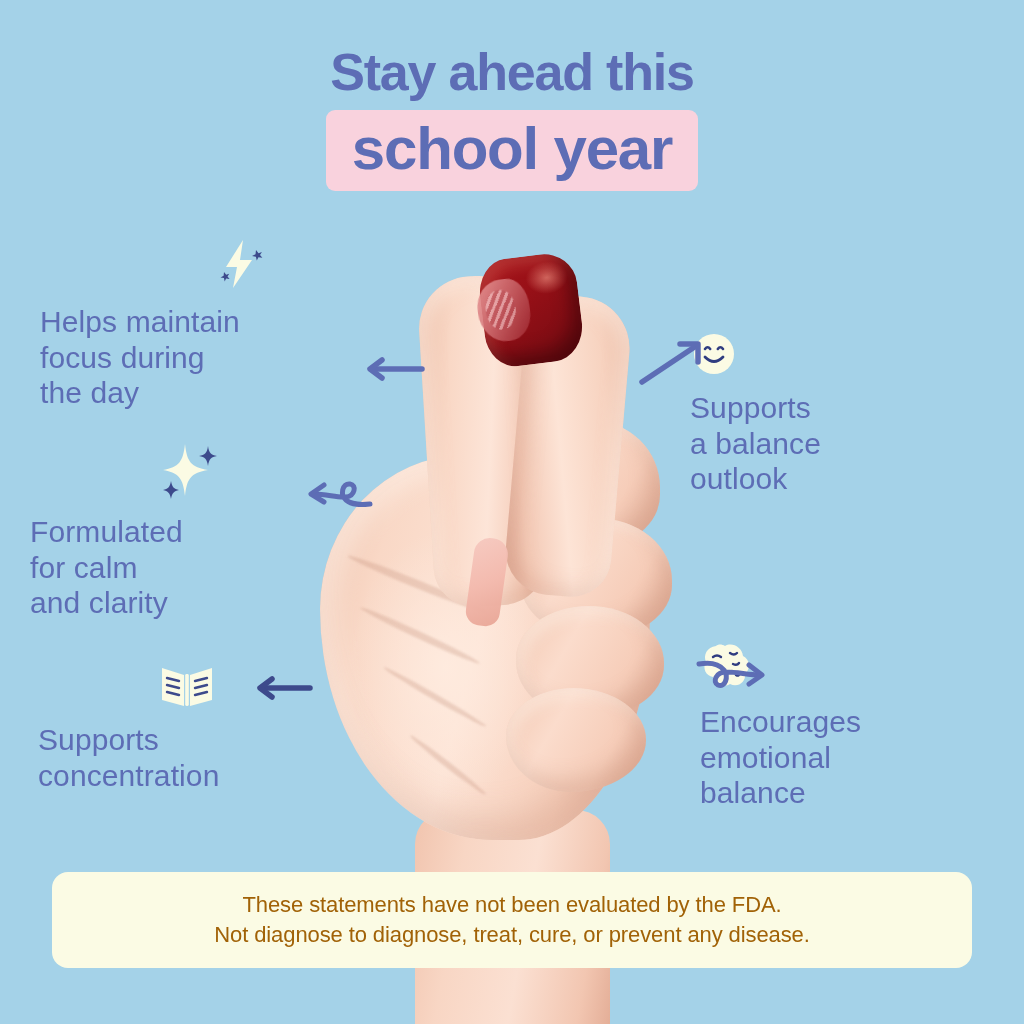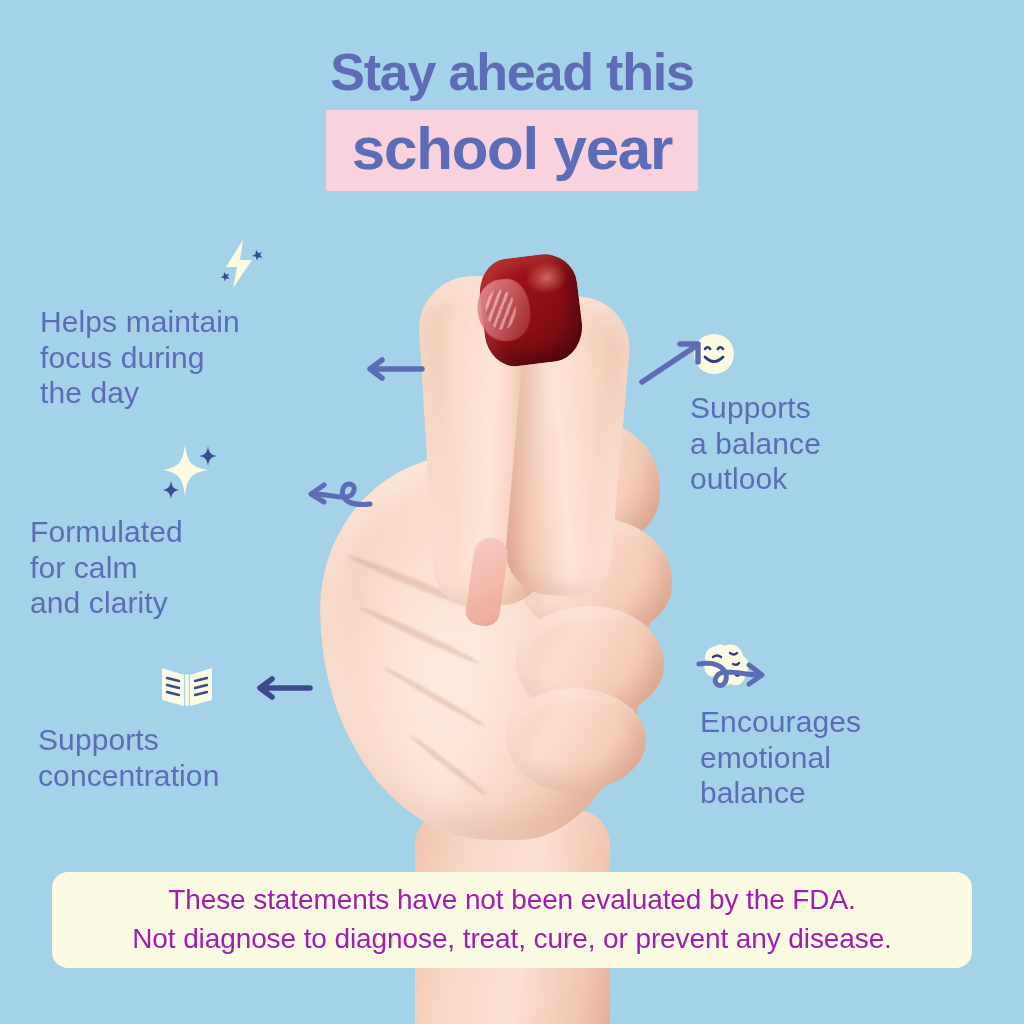--- a/index.html
+++ b/index.html
@@ -29,21 +29,21 @@
     font-size:52px;
     font-weight:800;
     letter-spacing:-1.2px;
     color:#5d6db5;
     line-height:1.08;
   }
   .headline-line2-wrap{
     display:inline-block;
     margin-top:10px;
     background:#f9d2dd;
-    border-radius:1px;
+    border-radius:9px;
     padding:5px 26px 9px 26px;
   }
   .headline-line2{
     display:block;
     font-size:60px;
     font-weight:800;
     letter-spacing:-1.2px;
     color:#5d6db5;
     line-height:1.12;
   }
@@ -190,22 +190,22 @@
     width:920px; height:96px;
     background:#fbfbe4;
     border-radius:16px;
     z-index:40;
     display:flex;
     flex-direction:column;
     align-items:center;
     justify-content:center;
   }
   .disclaimer-line{
-    color:#a21caf;
-    font-size:28px;
+    color:#a16207;
+    font-size:22px;
     font-weight:500;
     line-height:1.38;
     letter-spacing:-.1px;
     white-space:nowrap;
   }
 </style>
 </head>
 <body>
 
 <div id="stage">

